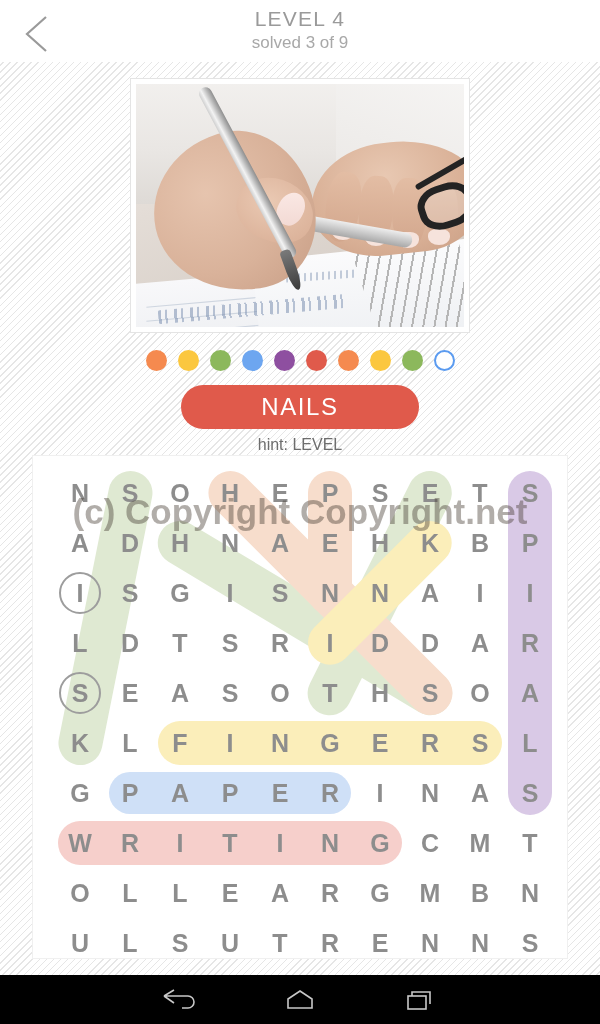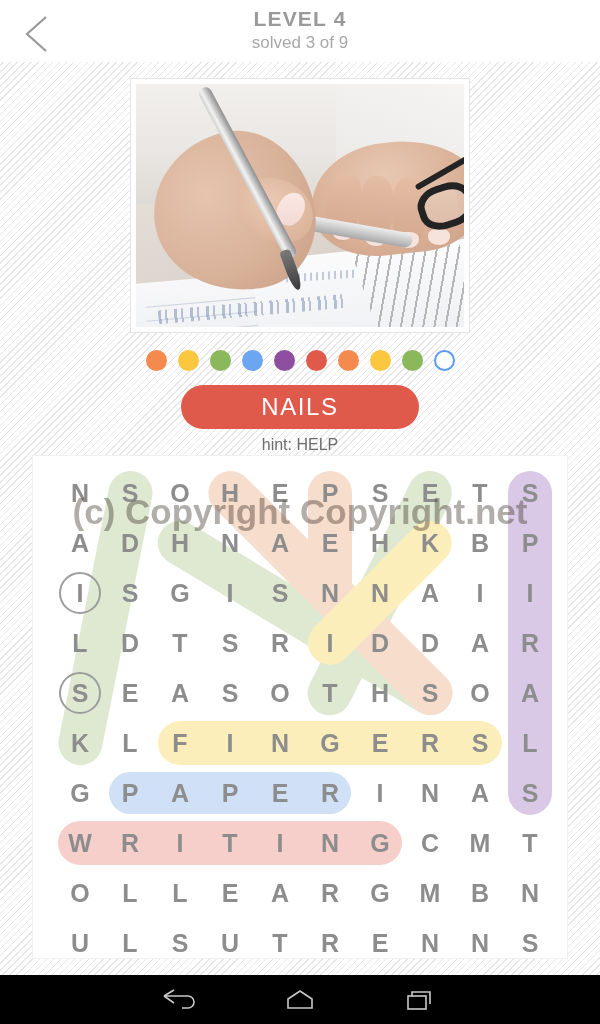--- a/index.html
+++ b/index.html
@@ -25,21 +25,21 @@
   }
   #back-btn {
     position:absolute; left:10px; top:4px; width:60px; height:56px;
     cursor:pointer;
   }
   #back-btn svg { position:absolute; left:12px; top:10px; }
   #title-block {
     position:absolute; left:0; top:6px; width:600px; text-align:center;
   }
   #level-title {
-    font-size:21px; color:#9a9a9a; letter-spacing:1.2px; font-weight:700;
+    font-size:21px; color:#9a9a9a; letter-spacing:1.2px; font-weight:400;
     line-height:25px;
   }
   #solved-status {
     font-size:17px; color:#a8a8a8; font-weight:400; line-height:22px;
     margin-top:1px;
   }
 
   
   #board-bg {
     position:absolute; left:0; top:62px; width:600px; height:913px;
@@ -314,21 +314,21 @@
       <span class="dot" style="background: rgb(142, 79, 160);"></span>
       <span class="dot" style="background: rgb(224, 90, 75);"></span>
       <span class="dot" style="background: rgb(245, 138, 79);"></span>
       <span class="dot" style="background: rgb(251, 199, 63);"></span>
       <span class="dot" style="background: rgb(140, 184, 92);"></span>
       <span class="dot empty" style="border-color: rgb(91, 155, 240);"></span>
     </div>
 
   <button id="help-btn">NAILS</button>
 
-  <div id="hint-text">hint: HELP</div>
+  <div id="hint-text">hint: LEVEL</div>
 
   <div id="grid-panel">
     <div id="strokes">
         <div class="stroke diag" style="width: 298.951px; height: 44px; left: -77.4755px; top: 140px; background: rgb(223, 233, 210); transform: rotate(101.31deg);"></div>
         <div class="stroke diag" style="width: 335.548px; height: 44px; left: 104.226px; top: 140px; background: rgb(223, 233, 210); transform: rotate(30.9638deg);"></div>
         <div class="stroke diag" style="width: 267.607px; height: 44px; left: 213.197px; top: 115px; background: rgb(223, 233, 210); transform: rotate(116.565deg);"></div>
         <div class="stroke diag" style="width: 326.843px; height: 44px; left: 133.579px; top: 115px; background: rgb(247, 221, 204); transform: rotate(45deg);"></div>
         <div class="stroke diag" style="width: 144px; height: 44px; left: 225px; top: 65px; background: rgb(247, 221, 204); transform: rotate(90deg);"></div>
         <div class="stroke diag" style="width: 185.421px; height: 44px; left: 254.289px; top: 115px; background: rgb(251, 238, 186); transform: rotate(135deg);"></div>
         <div class="stroke diag" style="width: 344px; height: 44px; left: 325px; top: 165px; background: rgb(217, 201, 230); transform: rotate(90deg);"></div>

